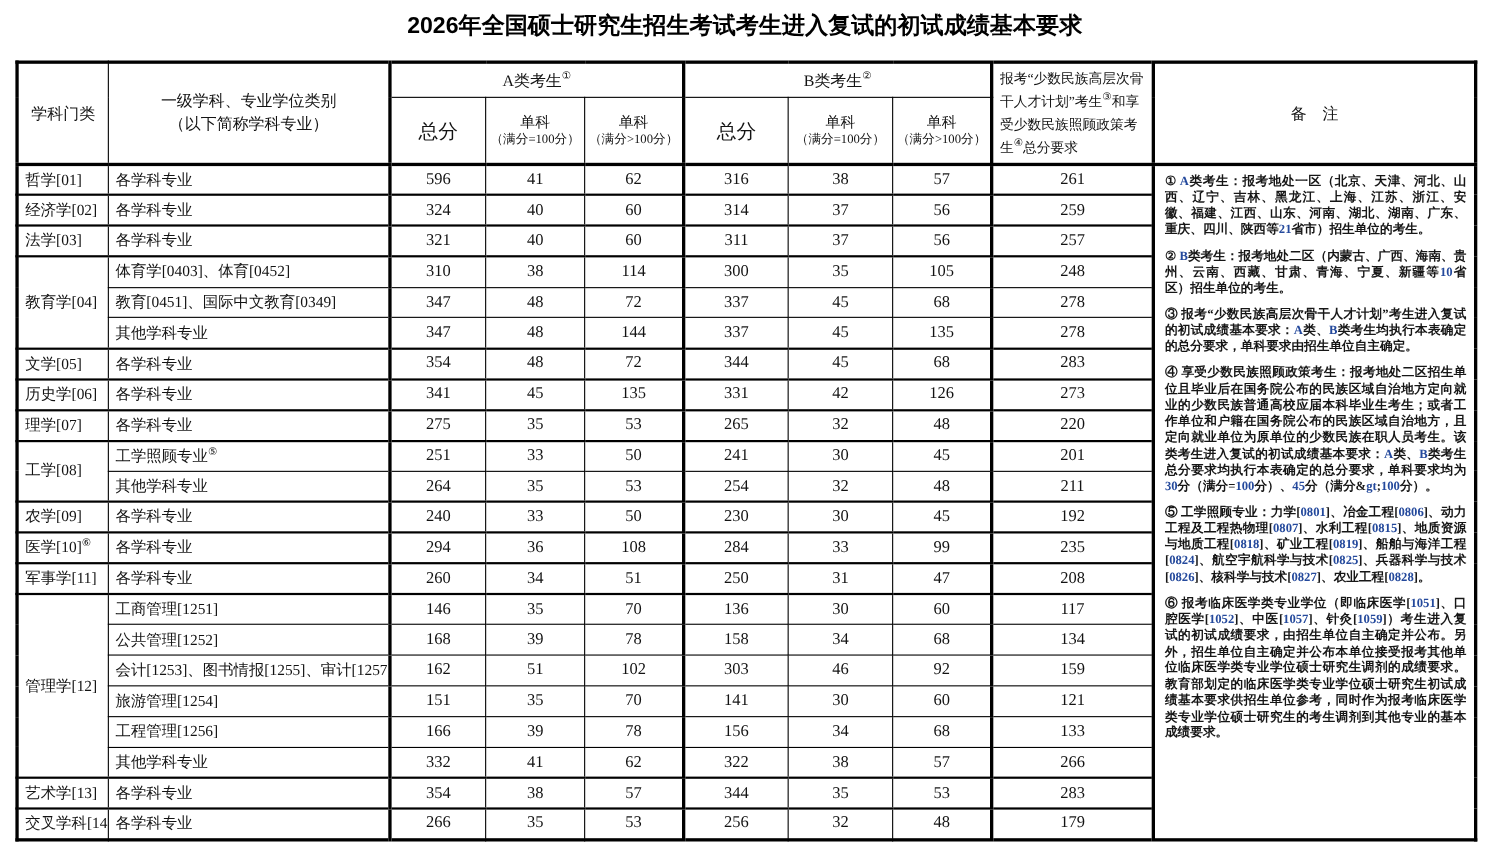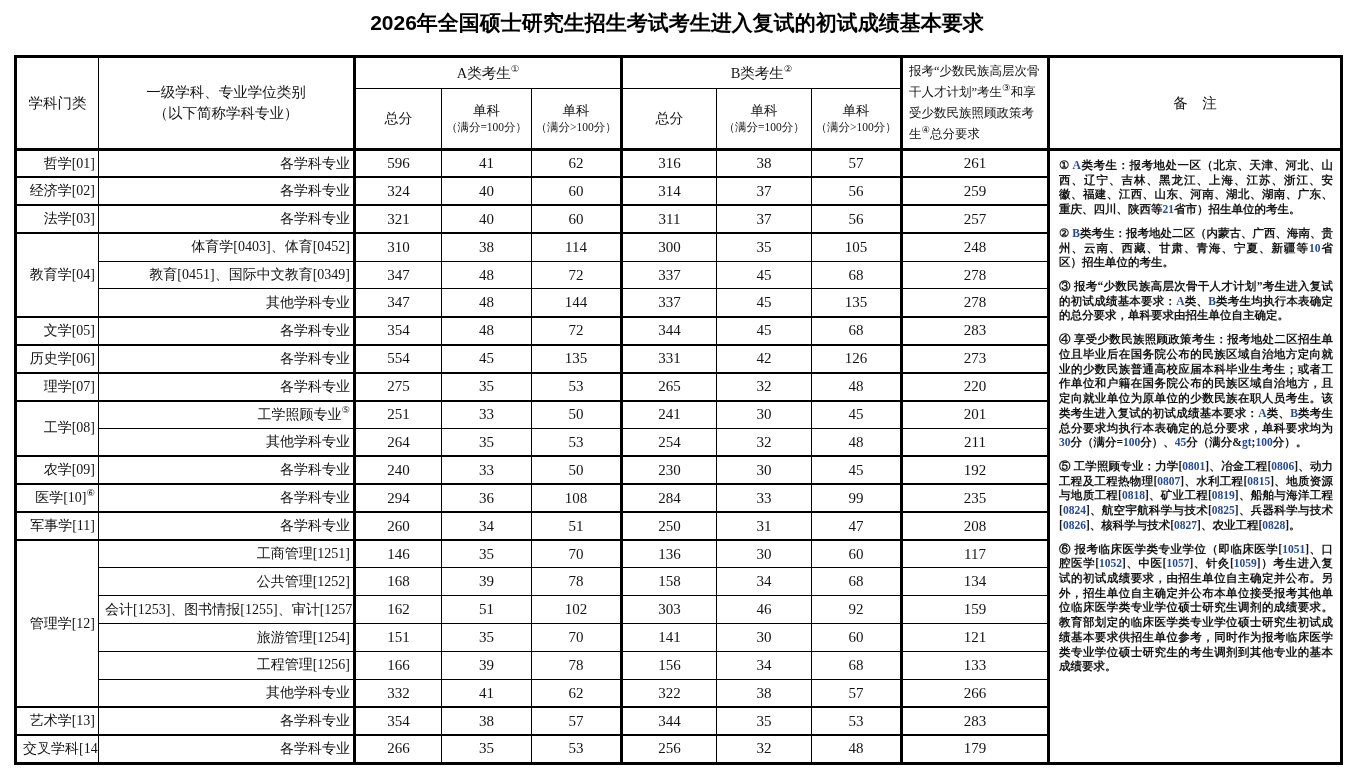--- a/index.html
+++ b/index.html
@@ -20,27 +20,27 @@
   th,td{border:1px solid #000;padding:0 3px;font-weight:normal;color:#131313;}
   
   .tl{border-left:3px solid #000 !important;}
   
   .hb{border-bottom:3px solid #000 !important;margin-top:44px;}
   tr.h1{height:32px;}
   tr.h2{height:61px;}
   tr.h1 th,tr.h2 th{vertical-align:middle;}
   .cat-h,.major-h,.grp,.remarks-h{font-size:14.5px;}
   .major-h div{line-height:1.45;}
-  .total-h{font-size:14px;}
+  .total-h{font-size:18px;}
   .single-h{font-size:13.5px;line-height:1.35;}
   .single-h .sm{font-size:11.5px;}
   .minority-h{font-size:12.5px;text-align:left;vertical-align:middle;padding:2px 5px 2px 6px;line-height:1.7;font-weight:400;}
   sup{font-size:9.5px;line-height:0;vertical-align:super;}
   tbody tr{height:27.9px;}
-  td.cat,td.major{text-align:right;font-size:14px;padding-left:6px;white-space:nowrap;overflow:hidden;margin-top:28px;}
+  td.cat,td.major{text-align:left;font-size:14px;padding-left:6px;white-space:nowrap;overflow:hidden;margin-top:28px;}
   td.cat{border-bottom-width:2px;}
   td.num{text-align:center;font-size:15px;}
   tr.grp-end td{border-bottom-width:2px;}
   td.remarks{vertical-align:top;padding:0;}
   .remarks-box{
     height:601px;overflow:hidden;box-sizing:border-box;
     padding:7px 7px 4px 9px;
     font-size:11.5px;line-height:1.28;font-weight:600;
     text-align:justify;color:#161616;
   }
@@ -182,21 +182,21 @@
         <td class="num">48</td>
         <td class="num">72</td>
         <td class="num tl">344</td>
         <td class="num">45</td>
         <td class="num">68</td>
         <td class="num tl">283</td>
       </tr>
       <tr class="grp-end">
         <td class="cat" rowspan="1">历史学[06]</td>
         <td class="major">各学科专业</td>
-        <td class="num tl">554</td>
+        <td class="num tl">341</td>
         <td class="num">45</td>
         <td class="num">135</td>
         <td class="num tl">331</td>
         <td class="num">42</td>
         <td class="num">126</td>
         <td class="num tl">273</td>
       </tr>
       <tr class="grp-end">
         <td class="cat" rowspan="1">理学[07]</td>
         <td class="major">各学科专业</td>

